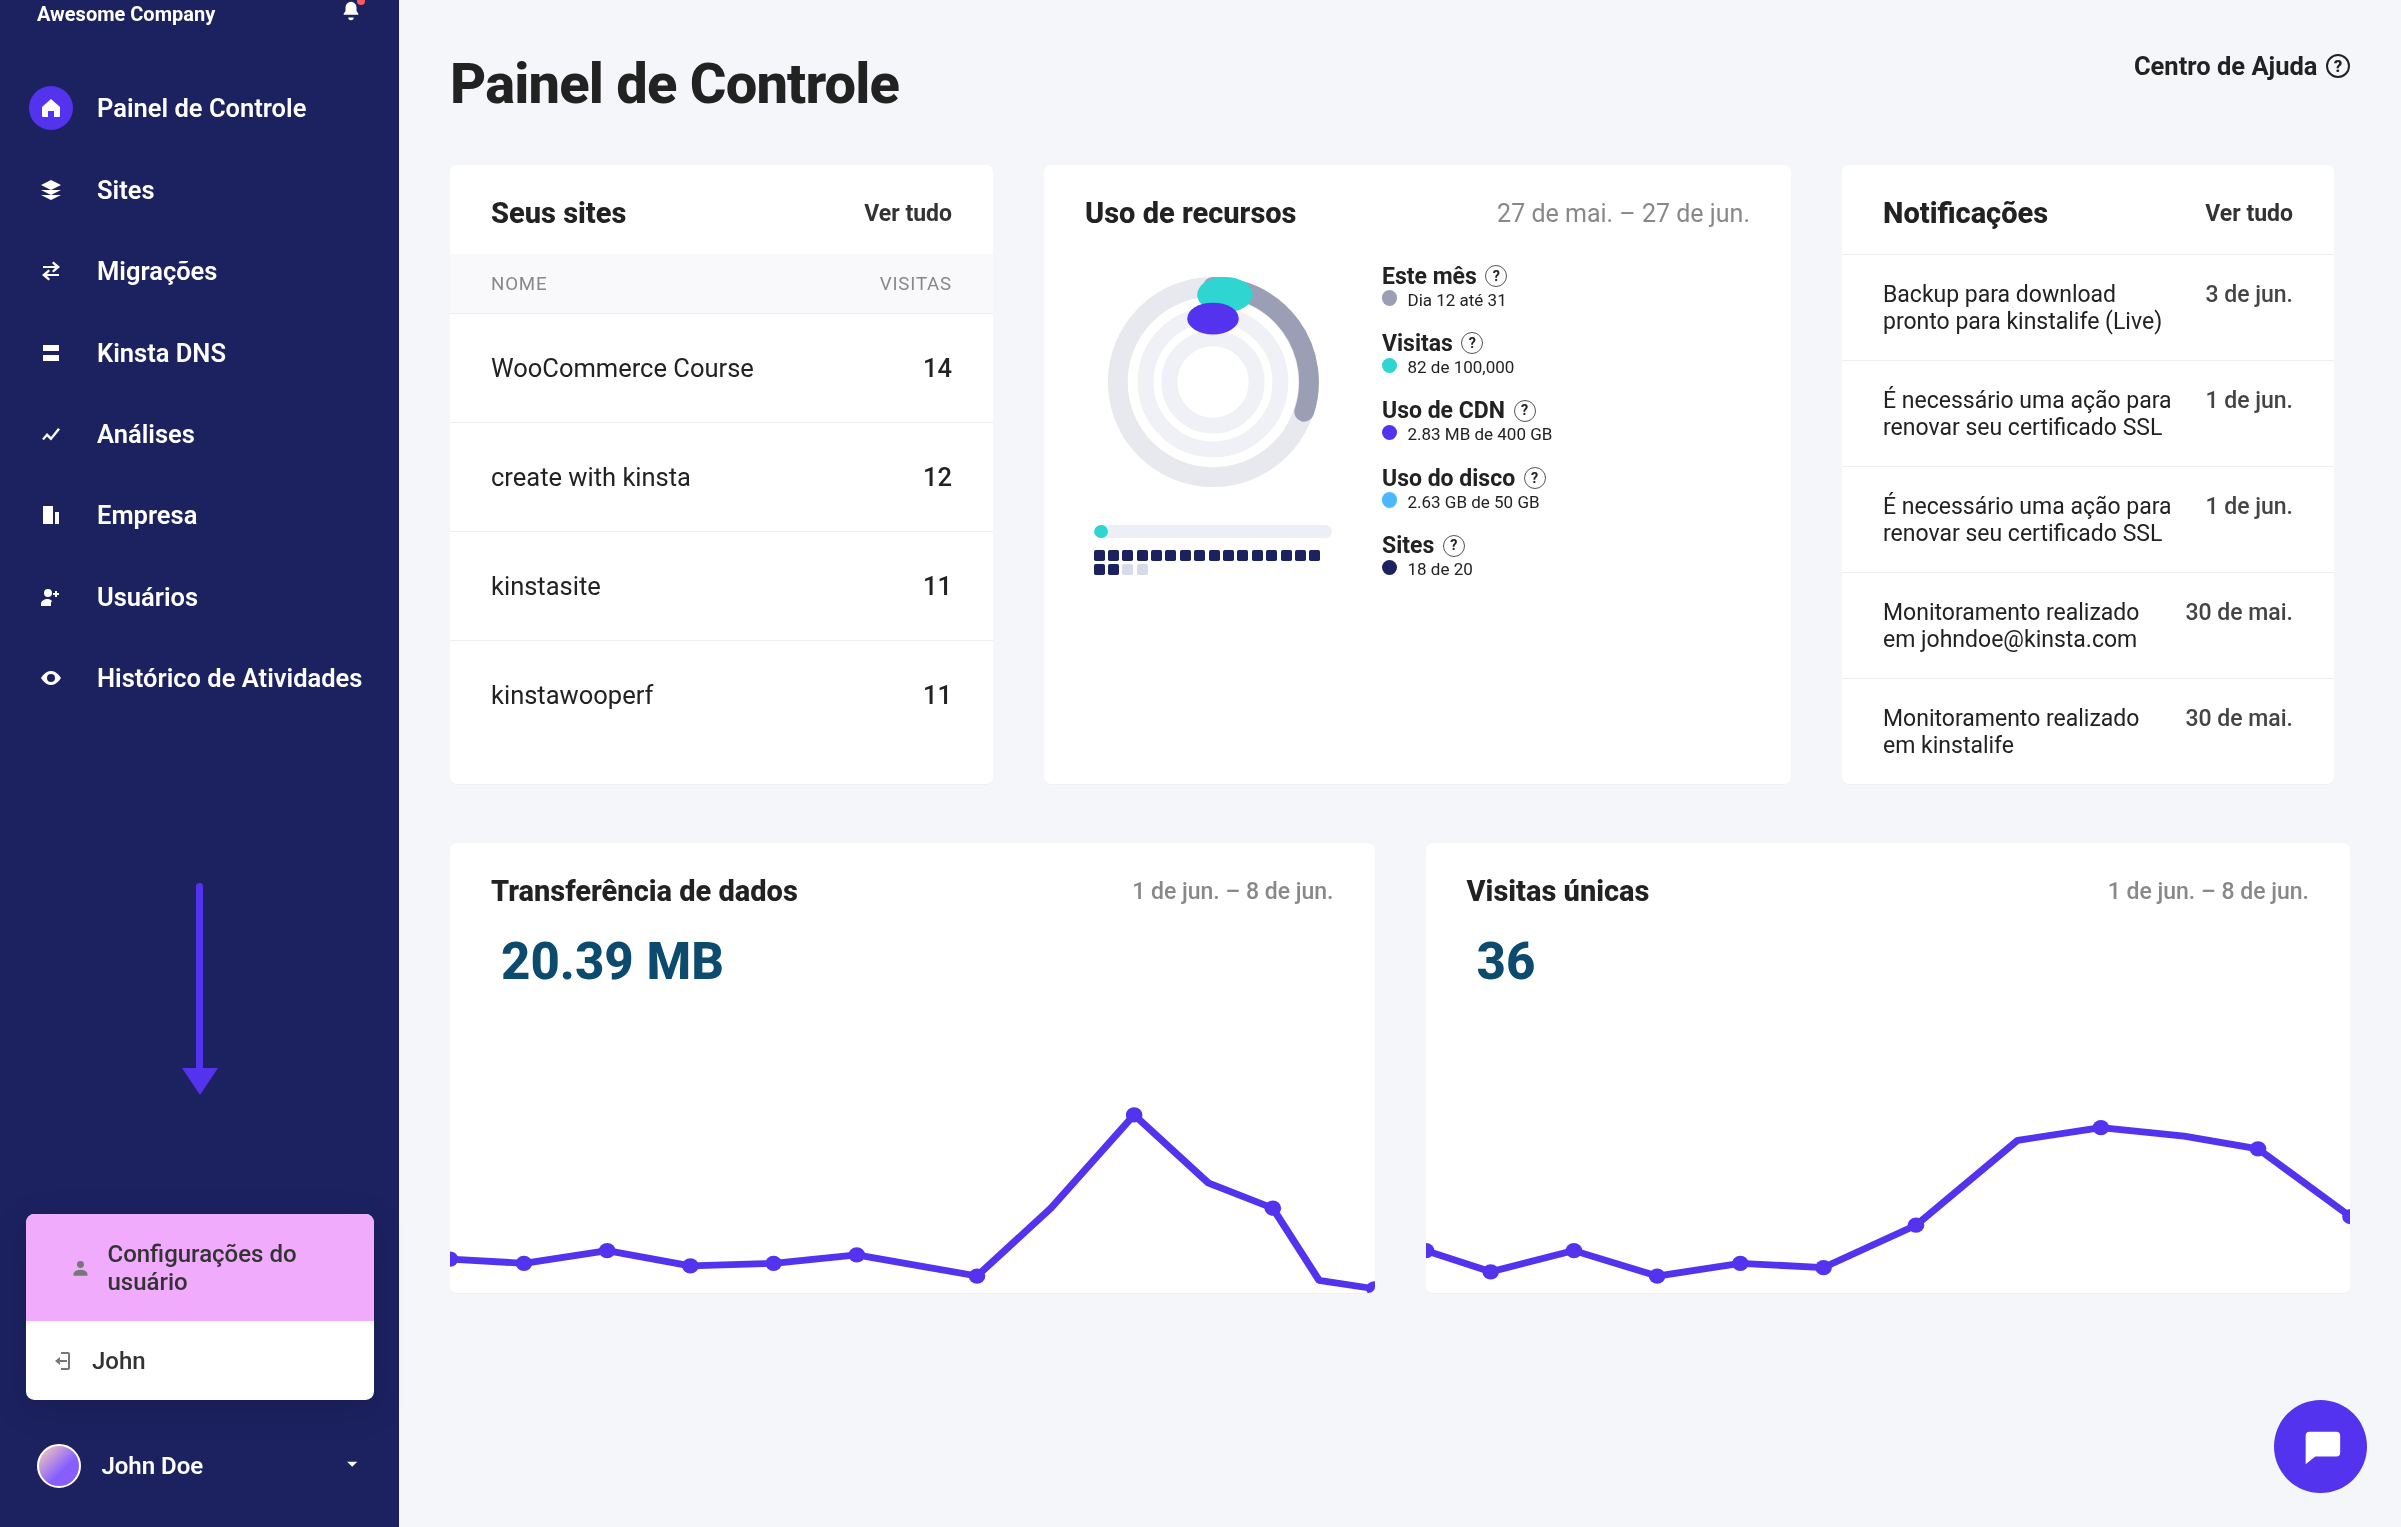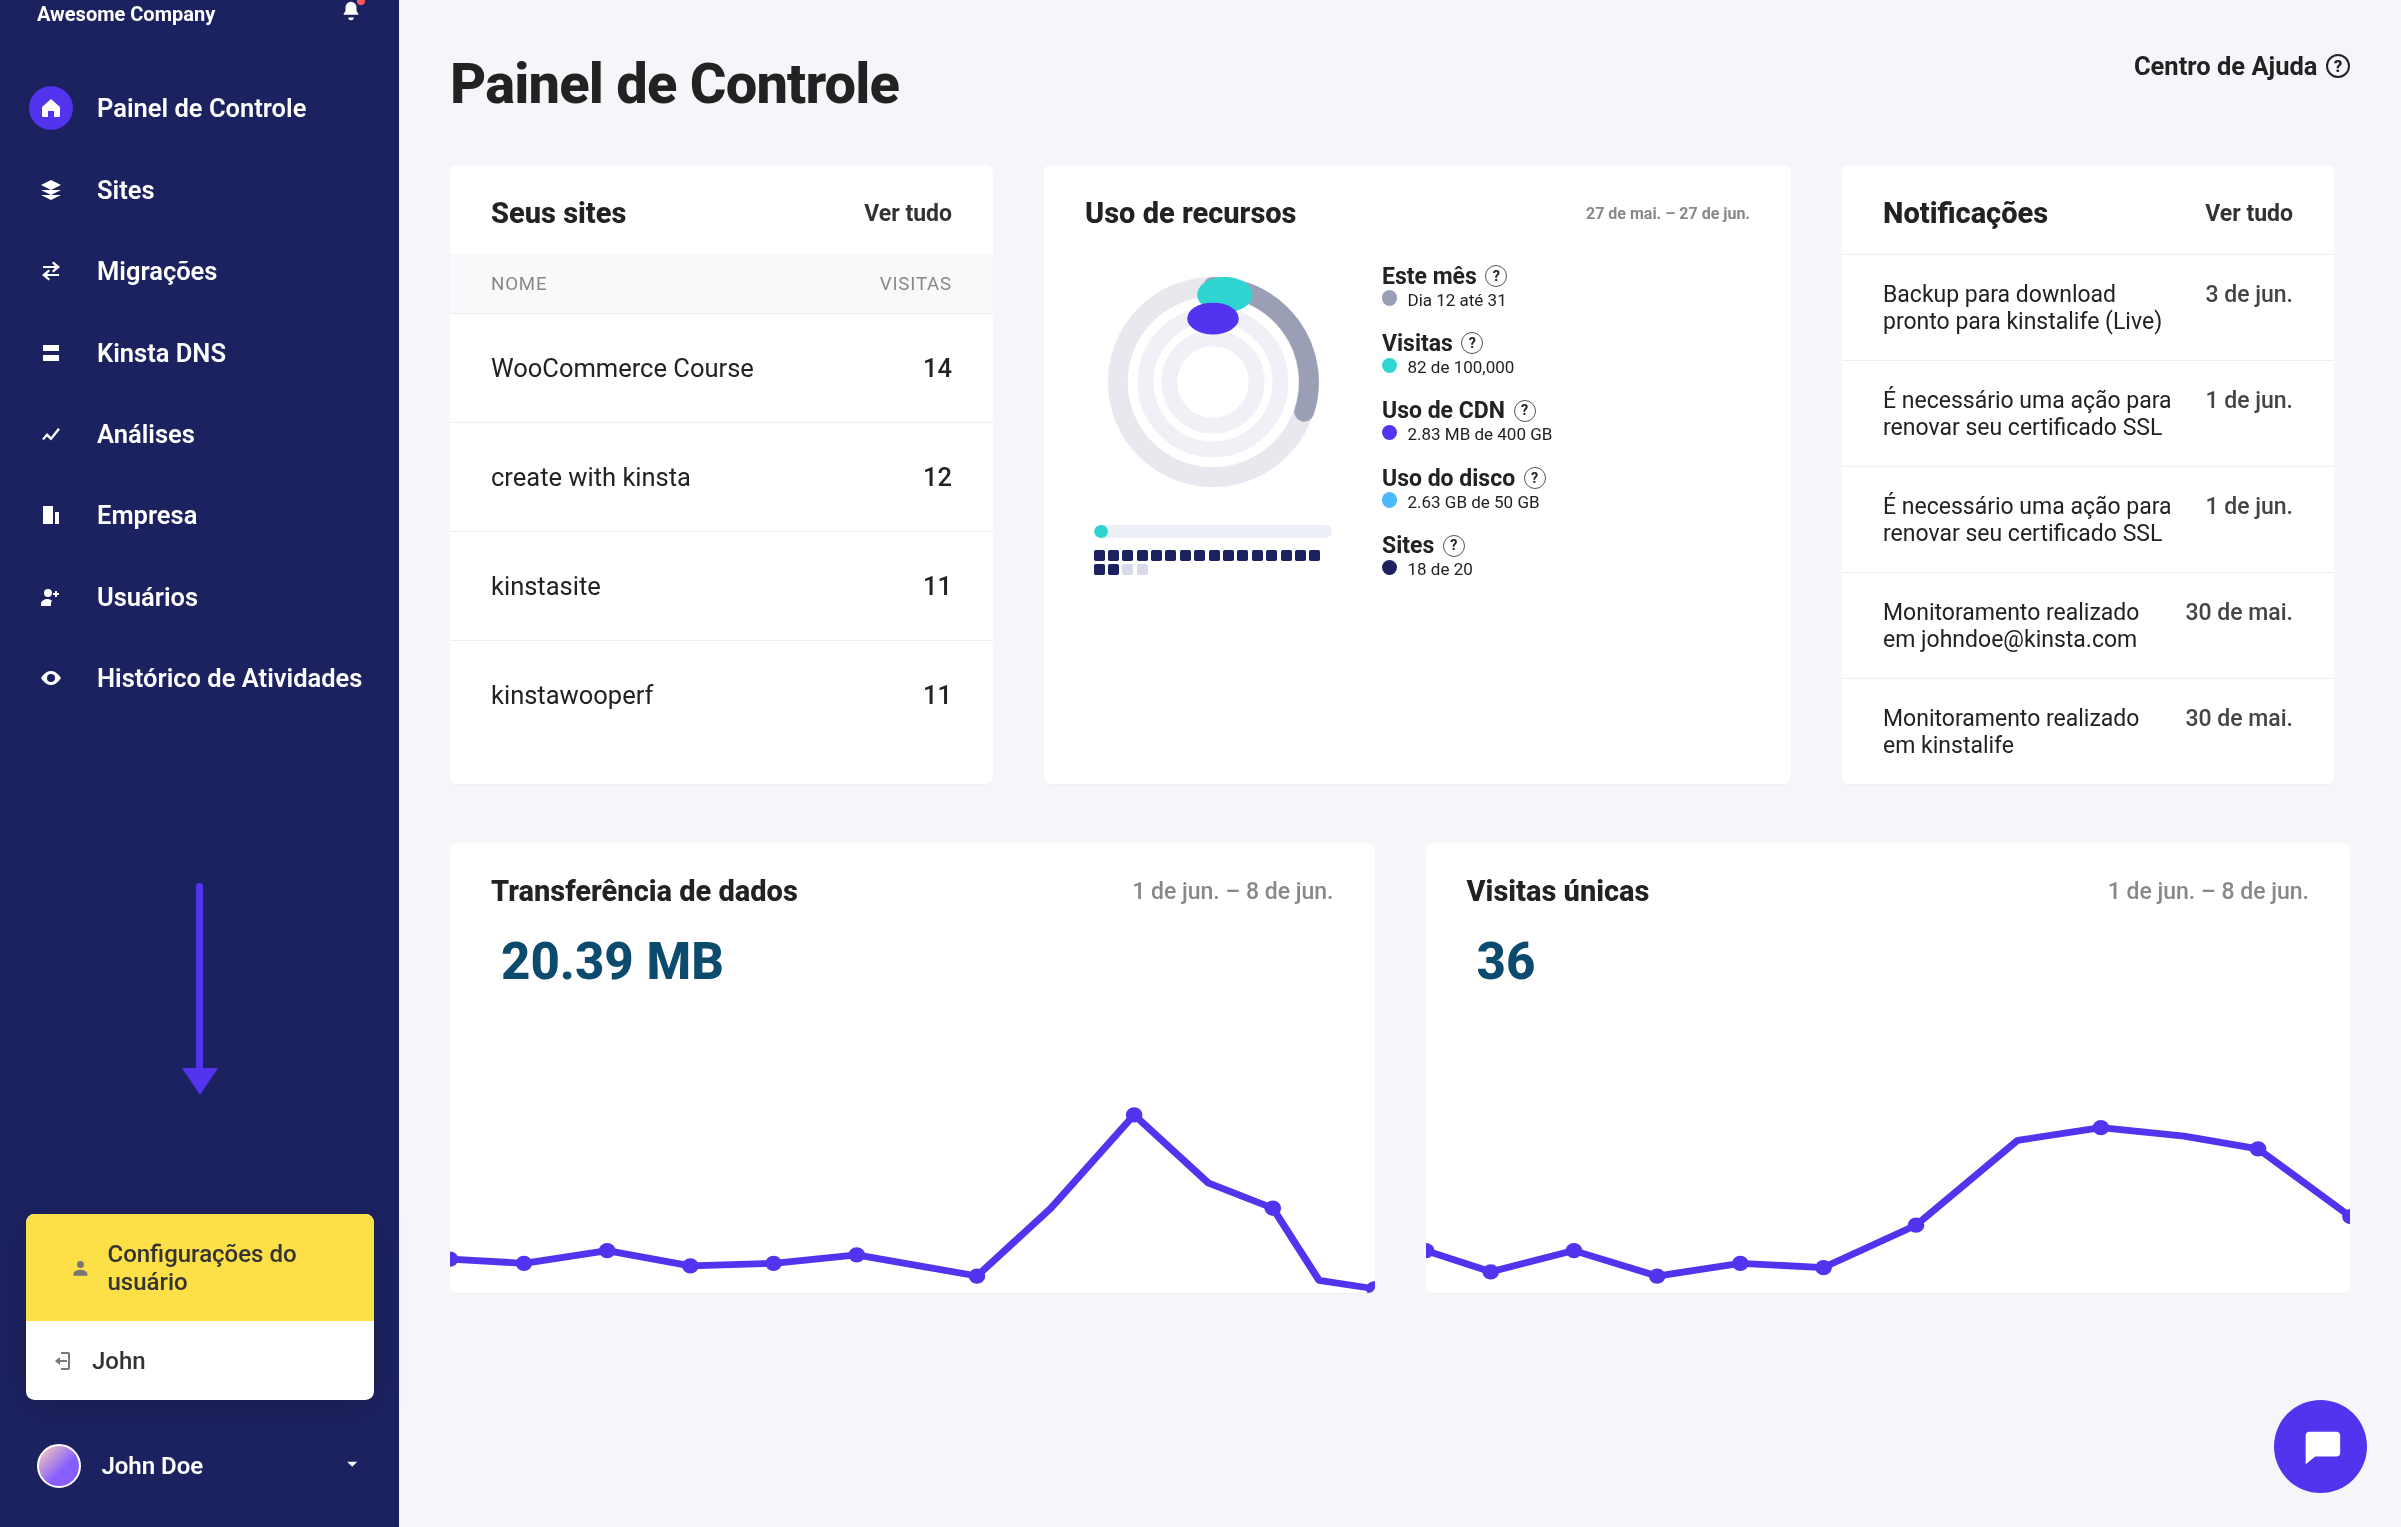--- a/index.html
+++ b/index.html
@@ -101,21 +101,21 @@
   }
   .menu-row {
     display: flex;
     align-items: center;
     gap: 17px;
     padding: 25.5px 25.5px;
     font-size: 24px;
     font-weight: 500;
     cursor: pointer;
   }
-  .menu-row.active { background: #fde047; padding-left: 44px; }
+  .menu-row.active { background: #f0abfc; padding-left: 44px; }
   .menu-row svg { width: 24px; height: 24px; fill: #777; }
   .user-row {
     position: absolute;
     bottom: 0;
     left: 0;
     right: 0;
     display: flex;
     align-items: center;
     gap: 20.4px;
     padding: 25.5px 37px 39px;
@@ -183,21 +183,21 @@
   .sites table { width: 100%; border-collapse: collapse; }
   .sites tbody td {
     padding: 39px 41px;
     border-top: 0.8px solid #eee;
     font-size: 25.5px;
   }
   .sites tbody td:last-child { text-align: right; font-weight: 500; }
 
   
   .card.usage { width: 747px; padding-bottom: 31px; }
-  .usage .card-head .range { font-size: 16px; color: #888; font-weight: 700; }
+  .usage .card-head .range { font-size: 25px; color: #888; font-weight: 400; }
   .usage-body { display: flex; gap: 42px; padding: 8.5px 41px 0; align-items: flex-start;}
   .donut { width: 255px; flex-shrink:0; display:flex; flex-direction:column; align-items:center; }
   .donut svg { width: 238px; height: 238px; }
   .legend { display:flex; flex-direction:column; gap: 20.4px; font-size:23px; }
   .legend .label { display:flex; align-items:center; gap:8.5px; font-weight:700; }
   .legend .dot { width: 15.3px; height:15.3px; border-radius:50%; display:inline-block; margin-right:10.2px; }
   .legend .val { font-size:17px; font-weight:400; }
   .q { width:22px;height:22px;border:1.7px solid #555;border-radius:50%;display:inline-flex;align-items:center;justify-content:center;font-size:14.4px;font-weight:700; }
   .disk-bar {
     margin-top: 24px; width: 238px; height: 13.6px; border-radius: 6.8px;

